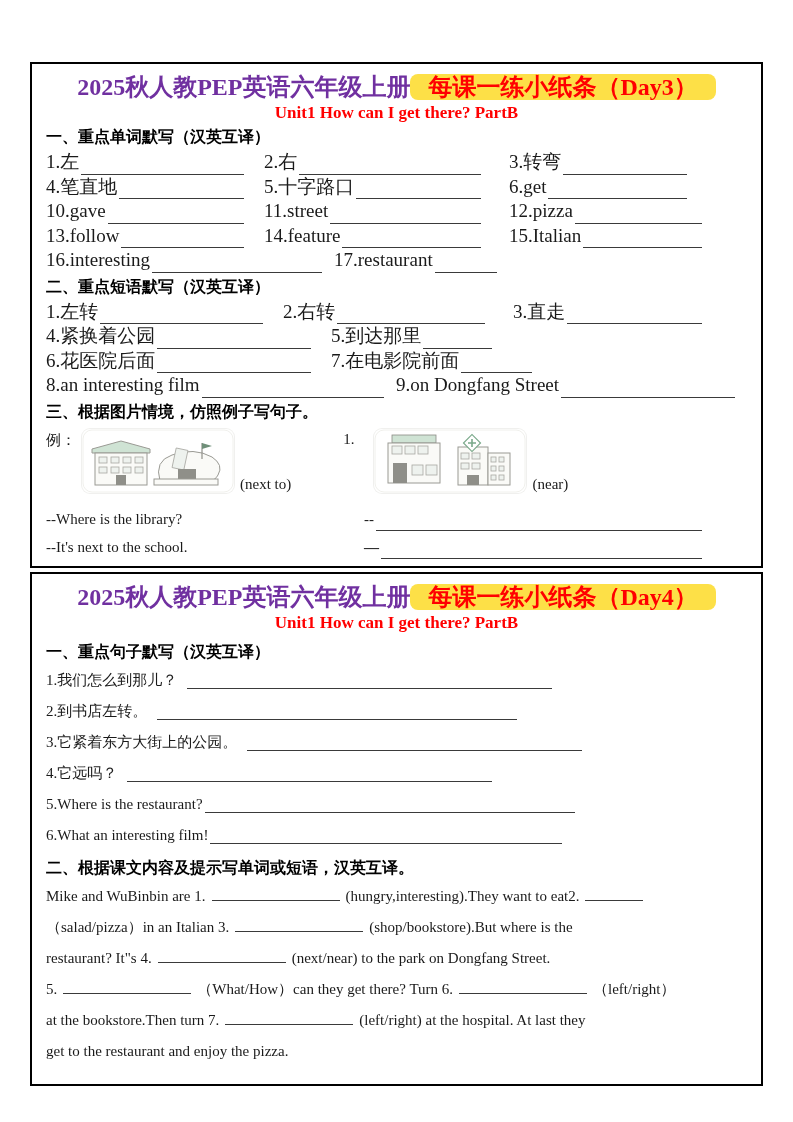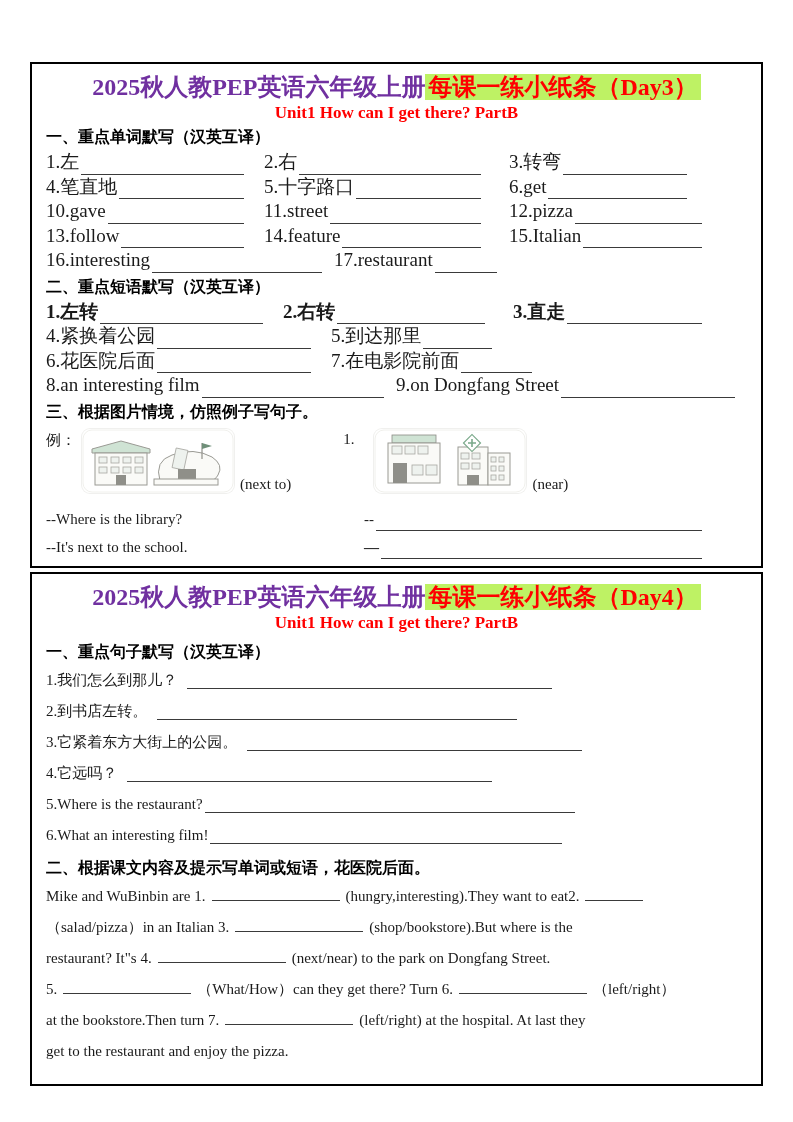--- a/index.html
+++ b/index.html
@@ -13,31 +13,31 @@
     width:733px;margin:0 auto;border:2px solid #000;
     box-sizing:border-box;padding:4px 14px 8px 14px;background:#fff;
   }
   .card.day3{height:506px;margin-bottom:4px;}
   .card.day4{height:514px;}
   .title{
     text-align:center;font-size:24px;font-weight:bold;
     margin:4px 0 0 0;line-height:30px;white-space:nowrap;
   }
   .t-purple{color:#7030A0;}
-  .t-red{color:#ff0000;background:#bef264;padding:0 3px;}
+  .t-red{color:#ff0000;background:#fde047;padding:0 18px;border-radius:8px;}
   .subtitle{
     text-align:center;color:#ff0000;font-weight:bold;
     font-size:17px;margin:1px 0 2px 0;line-height:20px;
   }
   .sec-head{font-weight:bold;font-size:16px;line-height:22px;margin:3px 0 2px 0;color:#000;}
   .row{display:grid;font-size:19px;line-height:24.5px;}
   .row .cell{display:flex;align-items:flex-end;white-space:nowrap;}
   .blank{flex:1;border-bottom:1.5px solid #3a3a3a;height:1.05em;margin-left:2px;}
   .g3a{grid-template-columns:218px 245px 1fr;}
-  .g3b{grid-template-columns:237px 230px 1fr;font-weight:bold;}
+  .g3b{grid-template-columns:237px 230px 1fr;}
   .g2a{grid-template-columns:285px 1fr;}
   .g2b{grid-template-columns:350px 1fr;}
   .g2c{grid-template-columns:288px 1fr;}
   .m20{margin-right:20px;} .m28{margin-right:28px;} .m60{margin-right:60px;} .m12{margin-right:12px;} .m45{margin-right:45px;}
   
   .picrow{display:flex;align-items:flex-start;margin-top:6px;font-size:15px;}
   .piclabel{margin:2px 6px 0 0;white-space:nowrap;}
   .picbox{width:152px;height:64px;background:#fff;border-radius:8px;box-shadow:0 0 0 1px #f0f0ee;}
   .piccap{align-self:flex-end;margin:0 0 0 6px;white-space:nowrap;}
   .qa{display:grid;grid-template-columns:318px 1fr;font-size:15px;line-height:24px;margin-top:4px;}
@@ -277,21 +277,21 @@
       </div>
     <div class="sent">
         <span>5.Where is the restaurant?</span>
         <span class="sblank w370" style="margin-left:2px;"></span>
       </div>
     <div class="sent">
         <span>6.What an interesting film!</span>
         <span class="sblank w352" style="margin-left:2px;"></span>
       </div>
 
-    <div class="sec-head" style="margin-top:6px;">二、根据课文内容及提示写单词或短语，花医院后面。</div>
+    <div class="sec-head" style="margin-top:6px;">二、根据课文内容及提示写单词或短语，汉英互译。</div>
     <div class="pline"><span>Mike and WuBinbin are 1.</span><span class="pblank"></span><span>(hungry,interesting).They want to eat2.</span><span class="pblank short"></span></div>
     <div class="pline"><span>（salad/pizza）in an Italian 3.</span><span class="pblank"></span><span>(shop/bookstore).But where is the</span></div>
     <div class="pline"><span>restaurant? It"s 4.</span><span class="pblank"></span><span>(next/near) to the park on Dongfang Street.</span></div>
     <div class="pline"><span>5.</span><span class="pblank"></span><span>（What/How）can they get there? Turn 6.</span><span class="pblank"></span><span>（left/right）</span></div>
     <div class="pline"><span>at the bookstore.Then turn 7.</span><span class="pblank"></span><span>(left/right) at the hospital. At last they</span></div>
     <div class="pline"><span>get to the restaurant and enjoy the pizza.</span></div>
   </section>
 
 </div>
 

